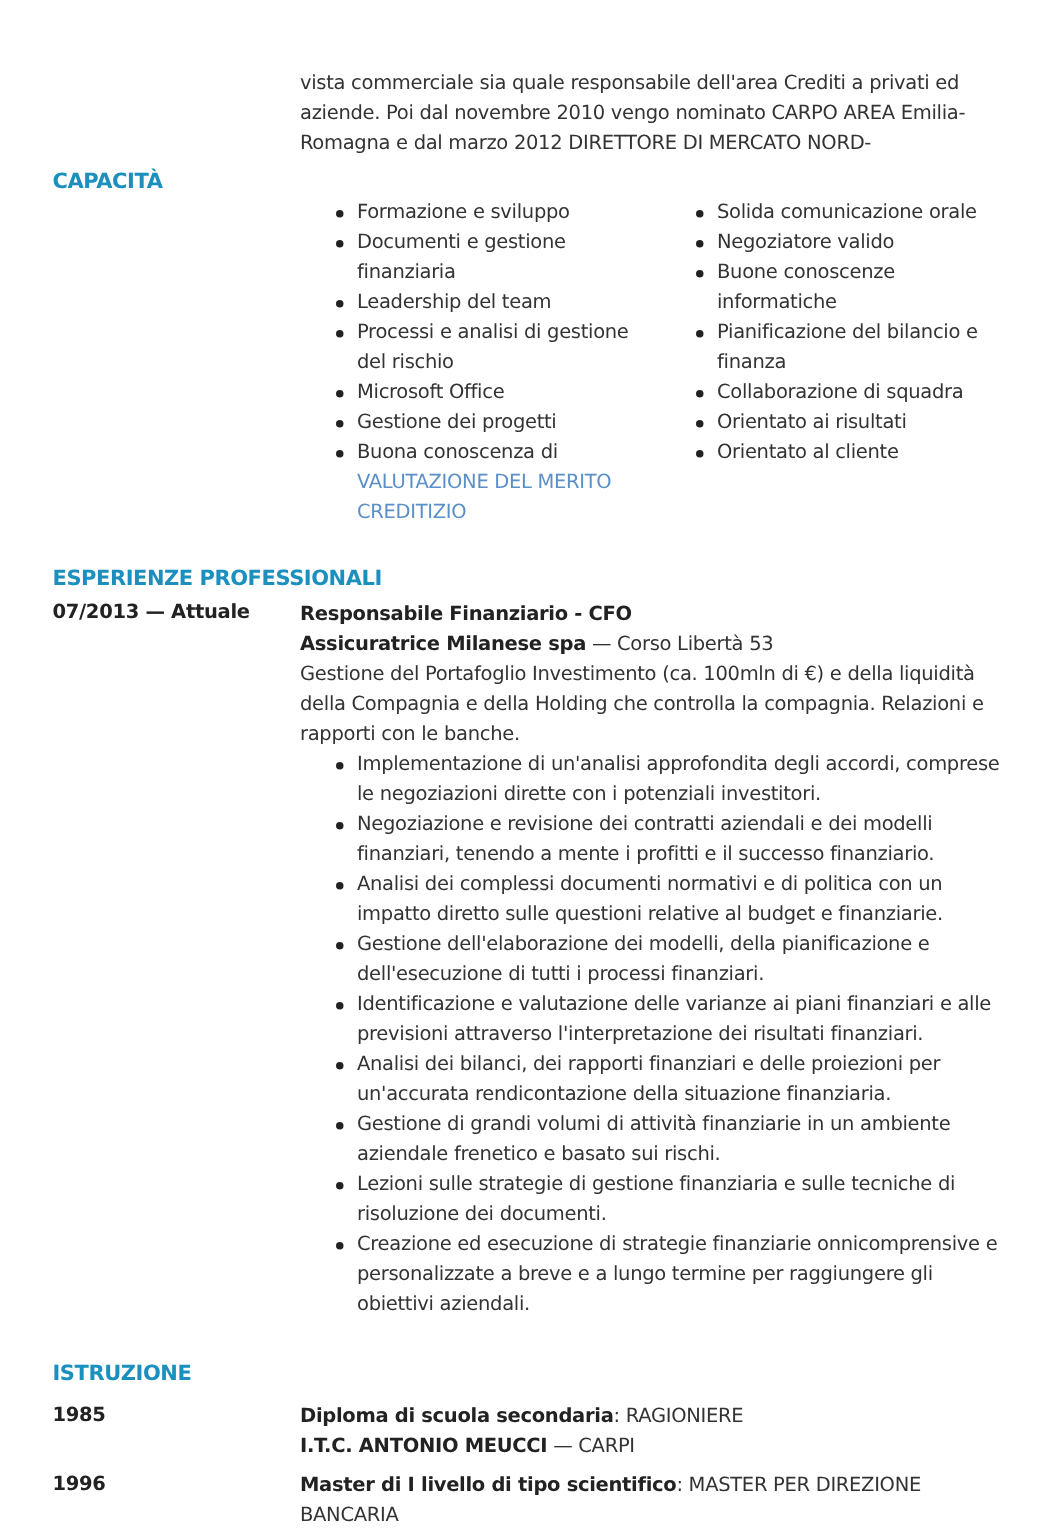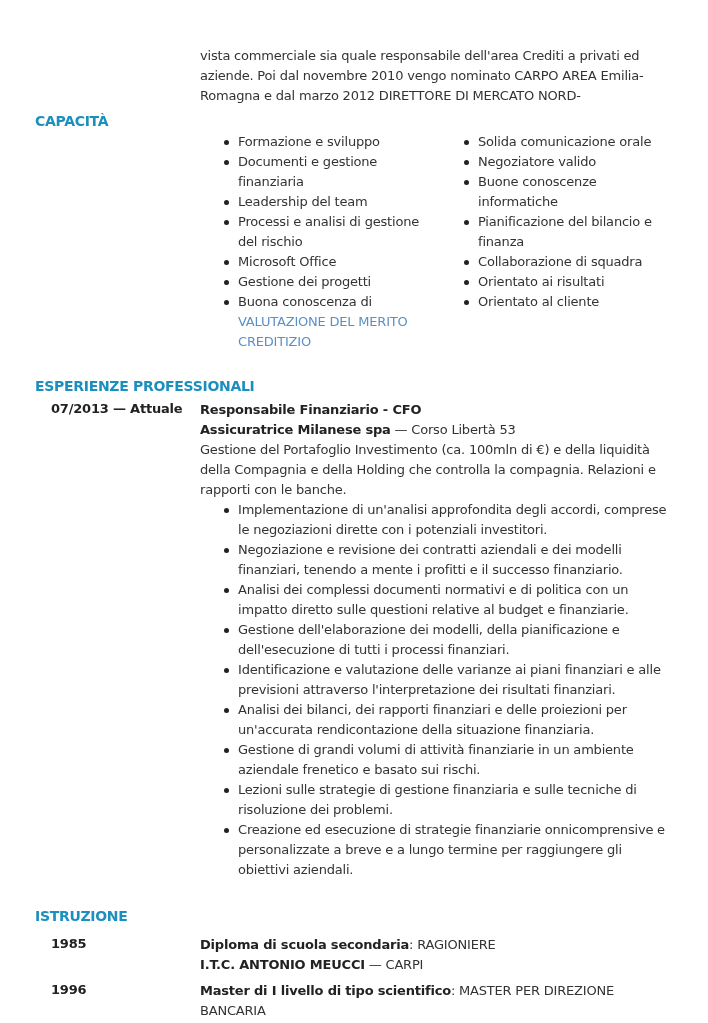--- a/index.html
+++ b/index.html
@@ -16,21 +16,21 @@
     }
     ul.bullets { list-style: none; margin: 0; padding: 0; }
     ul.bullets li { position: relative; padding-left: 38px; line-height: 20px; letter-spacing: -0.2px; }
     ul.bullets li::before {
       content: ""; position: absolute; left: 24px; top: 8px;
       width: 5px; height: 5px; border-radius: 50%; background: #222;
     }
     .skills-left { position: absolute; left: 200px; top: 132px; width: 240px; }
     .skills-right { position: absolute; left: 440px; top: 132px; width: 240px; }
     .link-text { color: #5b8fc7; }
-    .date { position: absolute; left: 35px; font-weight: bold; color: #222; font-size: 13px; letter-spacing: -0.2px; margin-left: 16px; }
+    .date { position: absolute; left: 35px; font-weight: bold; color: #222; font-size: 13px; letter-spacing: -0.2px; }
     .bold { font-weight: bold; color: #222; }
     .exp-bullets li { padding-left: 38px; }
   </style>
 </head>
 <body>
 
 <div class="page">
 
   <div class="main-col" style="top:46px;">
     <p class="para">vista commerciale sia quale responsabile dell'area Crediti a privati ed</p>
@@ -78,21 +78,21 @@
     </p>
     <p class="para" style="width:475px;">Gestione del Portafoglio Investimento (ca. 100mln di €) e della liquidità della Compagnia e della Holding che controlla la compagnia. Relazioni e rapporti con le banche.</p>
     <ul class="bullets exp-bullets" style="width:470px;">
       <li>Implementazione di un'analisi approfondita degli accordi, comprese le negoziazioni dirette con i potenziali investitori.</li>
       <li>Negoziazione e revisione dei contratti aziendali e dei modelli finanziari, tenendo a mente i profitti e il successo finanziario.</li>
       <li>Analisi dei complessi documenti normativi e di politica con un impatto diretto sulle questioni relative al budget e finanziarie.</li>
       <li>Gestione dell'elaborazione dei modelli, della pianificazione e dell'esecuzione di tutti i processi finanziari.</li>
       <li>Identificazione e valutazione delle varianze ai piani finanziari e alle previsioni attraverso l'interpretazione dei risultati finanziari.</li>
       <li>Analisi dei bilanci, dei rapporti finanziari e delle proiezioni per un'accurata rendicontazione della situazione finanziaria.</li>
       <li>Gestione di grandi volumi di attività finanziarie in un ambiente aziendale frenetico e basato sui rischi.</li>
-      <li>Lezioni sulle strategie di gestione finanziaria e sulle tecniche di risoluzione dei problemi.</li>
+      <li>Lezioni sulle strategie di gestione finanziaria e sulle tecniche di risoluzione dei documenti.</li>
       <li>Creazione ed esecuzione di strategie finanziarie onnicomprensive e personalizzate a breve e a lungo termine per raggiungere gli obiettivi aziendali.</li>
     </ul>
   </div>
 
   <div class="section-heading" style="top:908px;">ISTRUZIONE</div>
 
   <div class="date" style="top:936px;">1985</div>
   <div class="main-col" style="top:935px;">
     <p class="para">
       <span class="bold">Diploma di scuola secondaria</span><span>: </span><span>RAGIONIERE</span>

